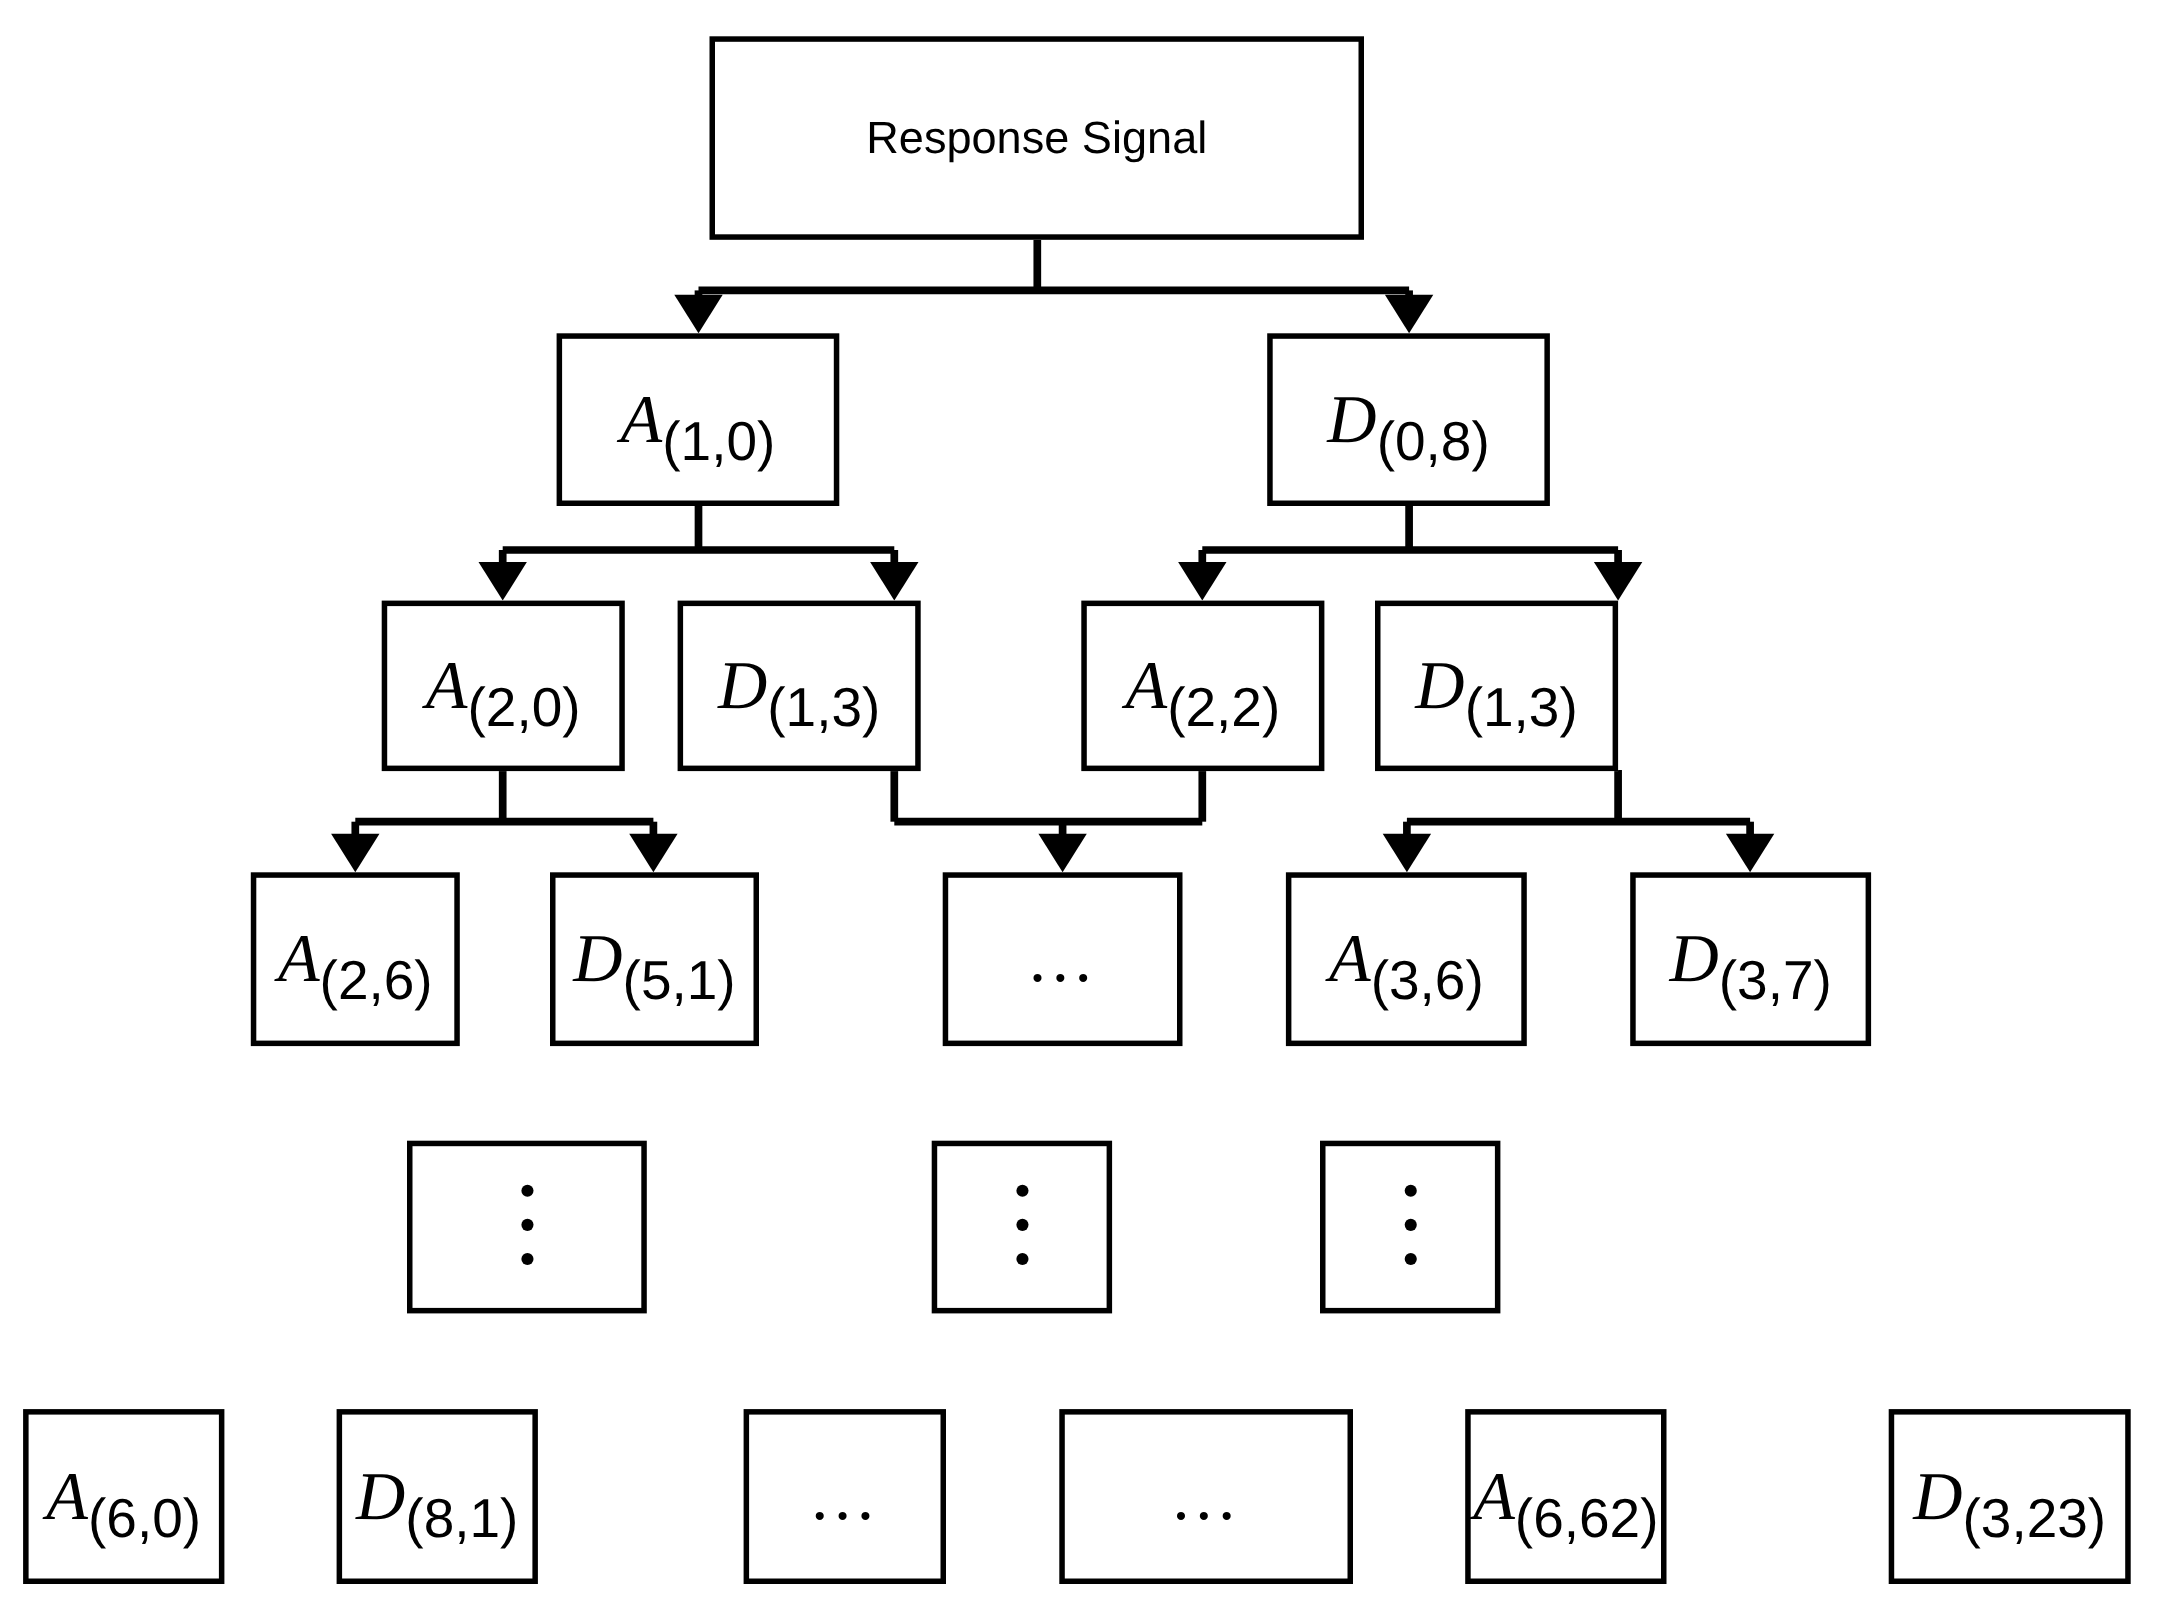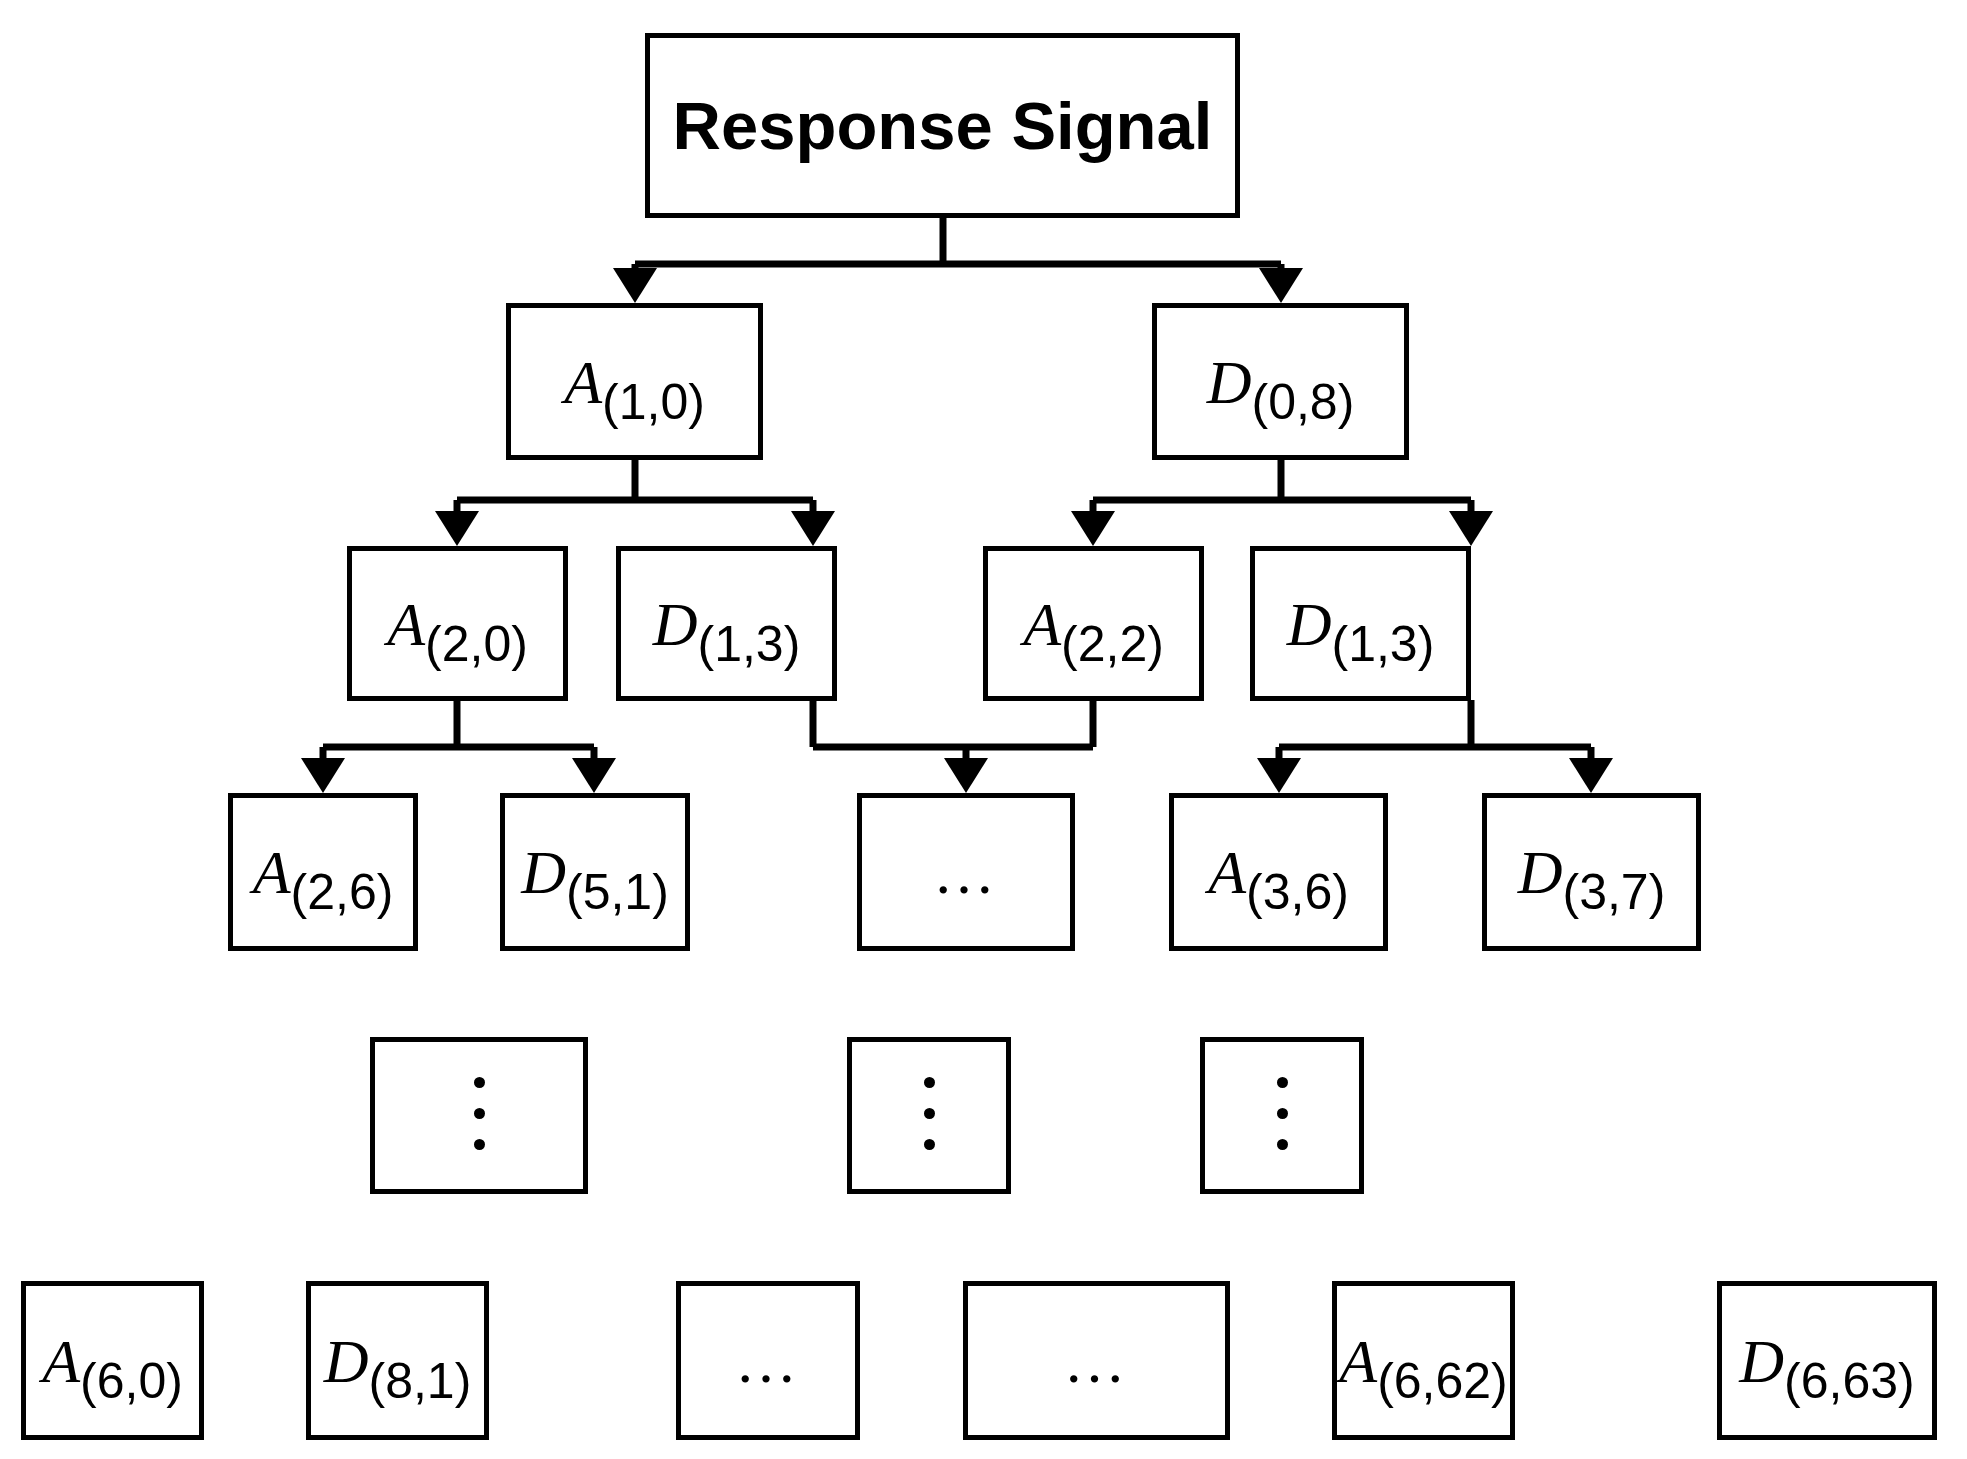--- a/index.html
+++ b/index.html
@@ -26,22 +26,22 @@
     justify-content: center;
     z-index: 2;
   }
   .node-label {
     color: #000000;
     white-space: nowrap;
     line-height: 1;
   }
   .label-plain {
     font-family: "Liberation Sans", sans-serif;
-    font-size: 67px;
-    font-weight: 700;
+    font-size: 41px;
+    font-weight: 400;
   }
   .label-math {
     font-family: "Liberation Serif", serif;
     font-size: 62px;
     font-style: italic;
     display: inline-flex;
     align-items: baseline;
   }
   .label-math .sub {
     font-family: Liberation Sans, sans-serif;
@@ -262,17 +262,17 @@
   </div>
   <div class="node" style="left:1332px; top:1281px; width:183px; height:159px;">
     <span class="label-math node-label">
       <span>A</span>
         <span class="sub">(6,62)</span>
     </span>
   </div>
   <div class="node" style="left:1717px; top:1281px; width:220px; height:159px;">
     <span class="label-math node-label">
       <span>D</span>
-        <span class="sub">(6,63)</span>
+        <span class="sub">(3,23)</span>
     </span>
   </div>
 
 </div>
 
 </body></html>

